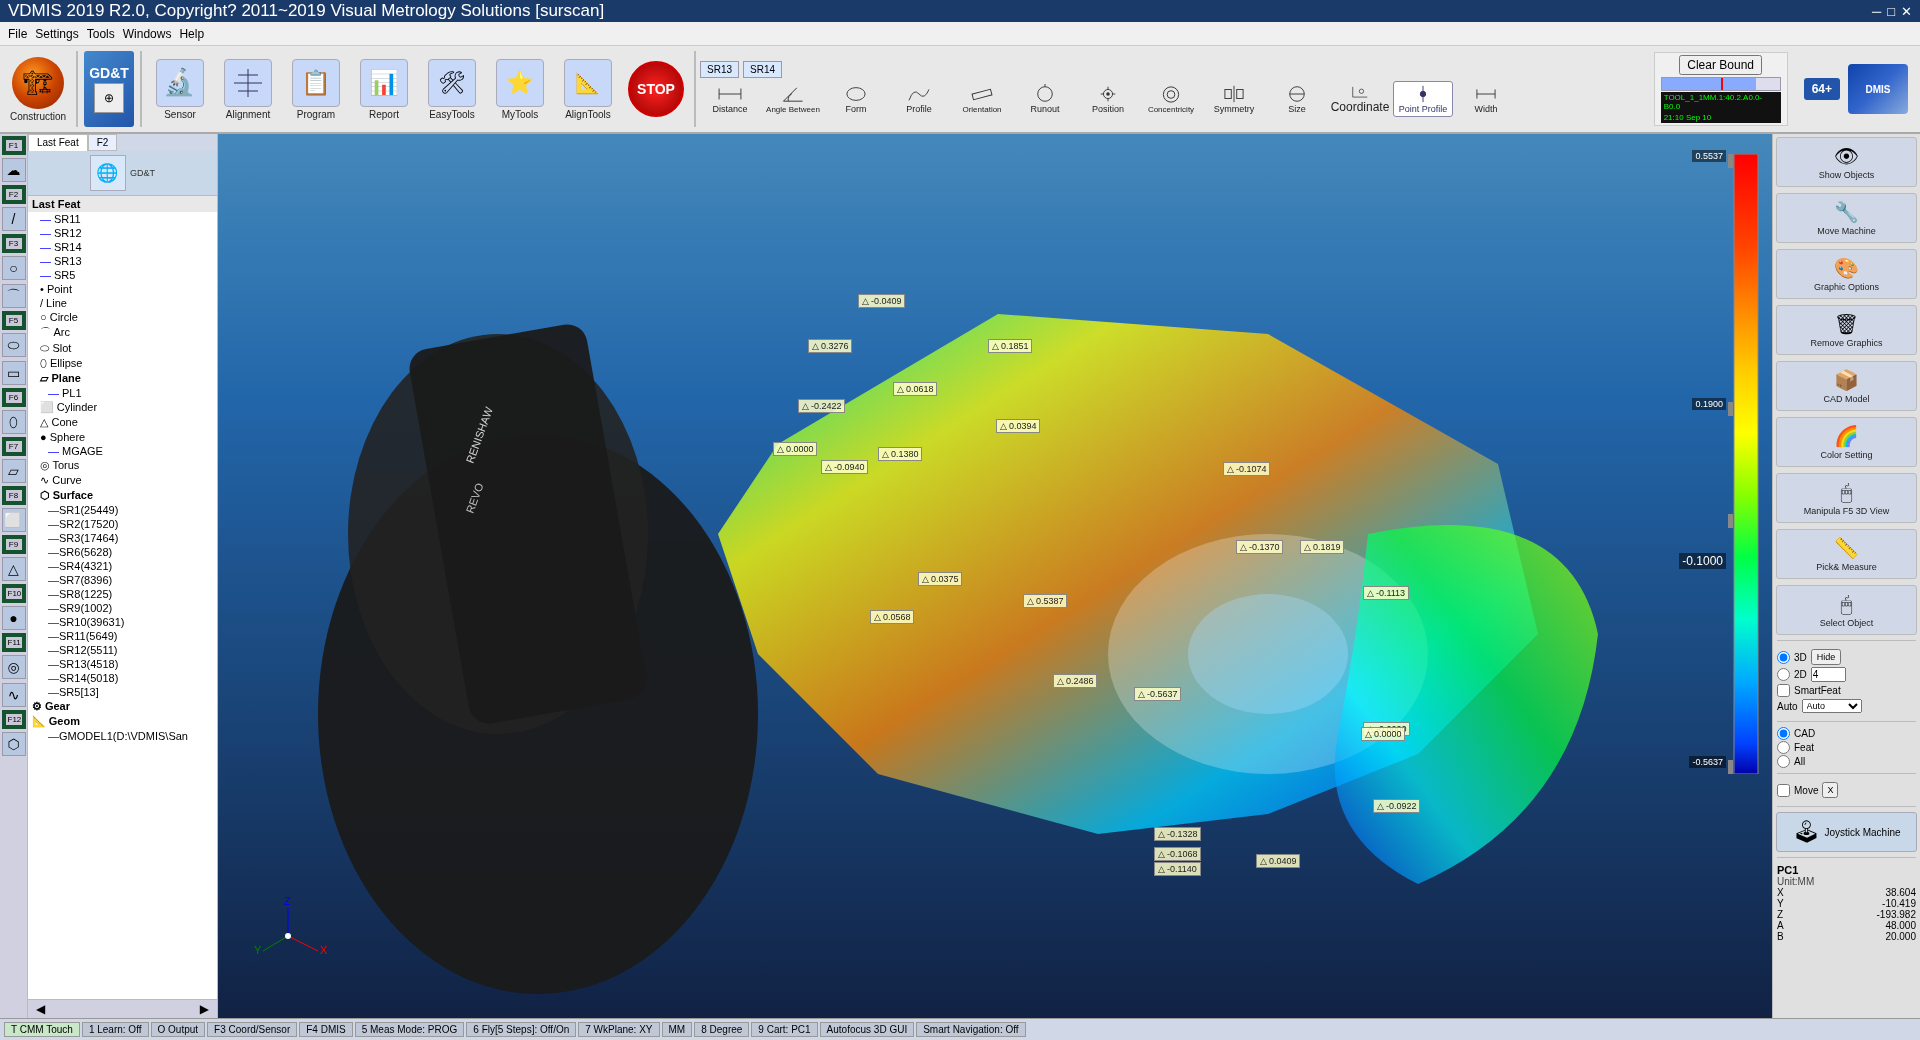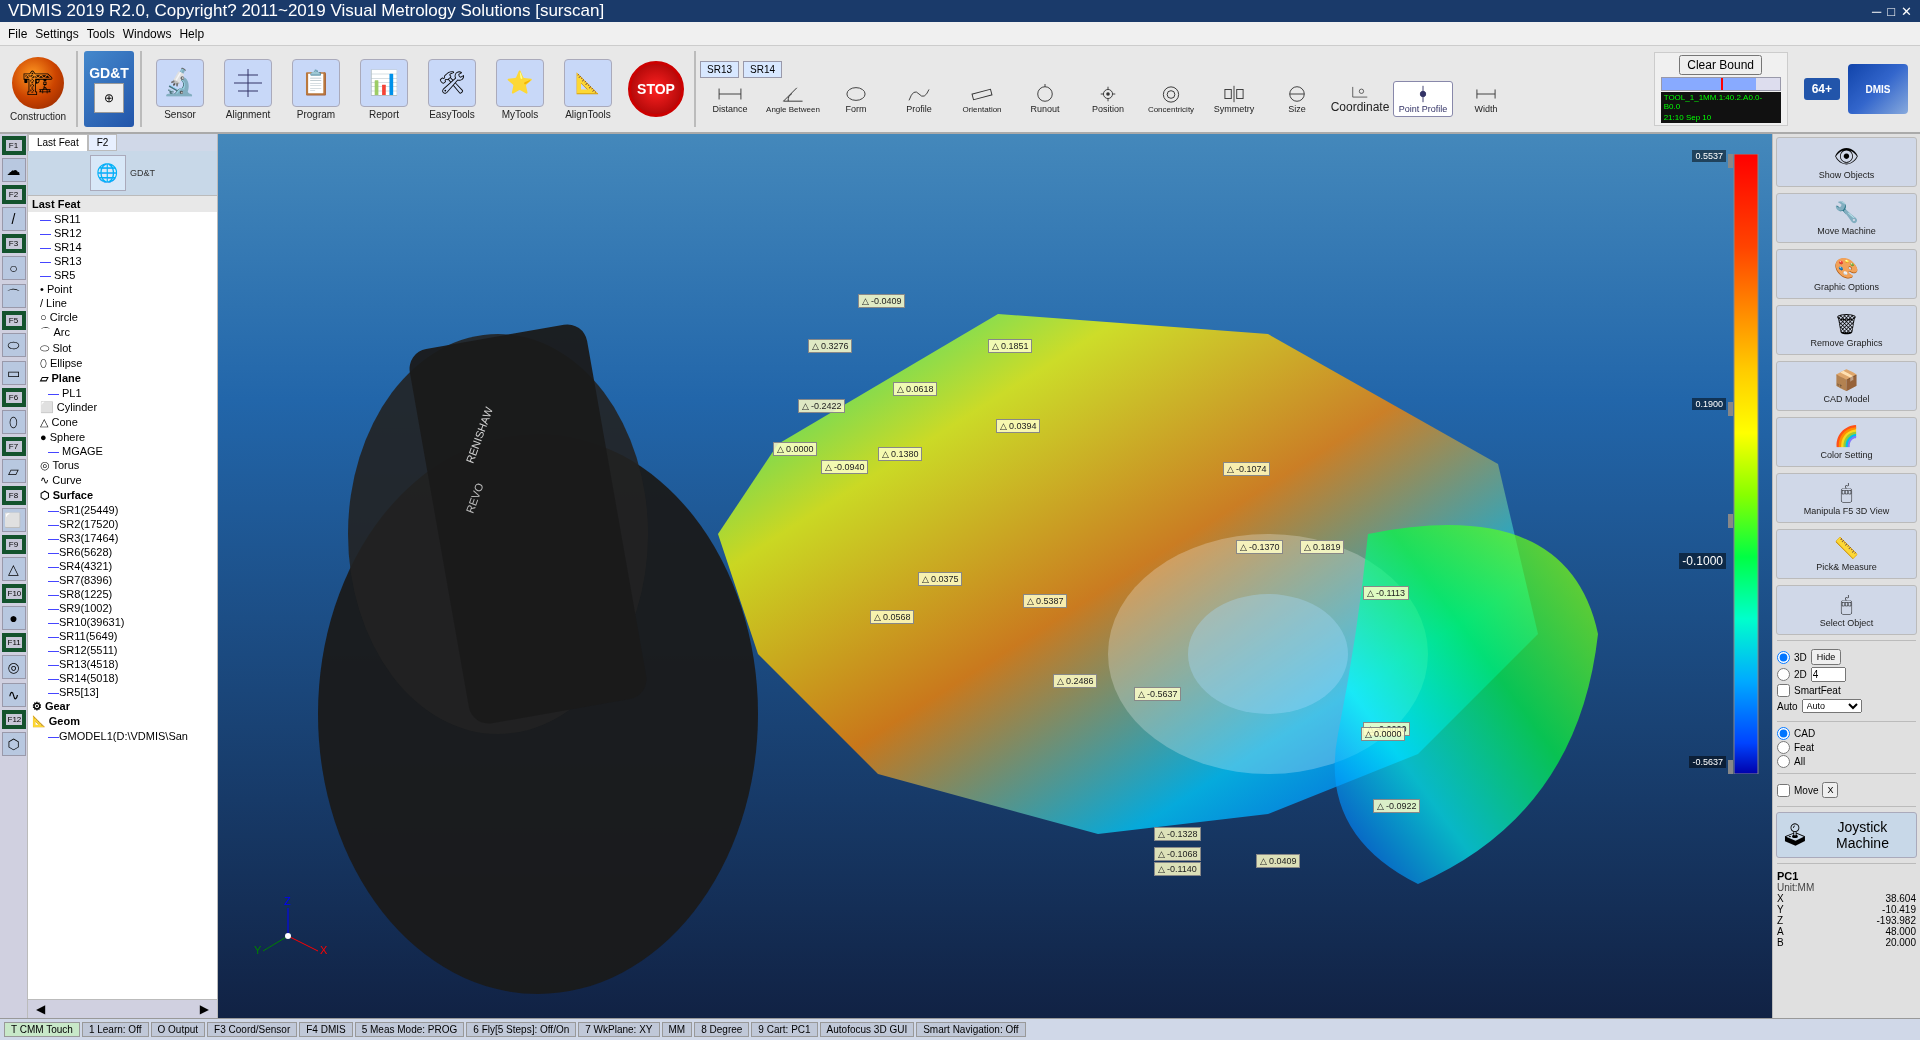--- a/index.html
+++ b/index.html
@@ -86,21 +86,21 @@
 
     .rp-divider { height: 1px; background: #bbb; margin: 2px 4px; }
 
     .rp-coord { padding: 4px; font-size: 10px; }
     .rp-coord-row { display: flex; justify-content: space-between; font-size: 10px; }
 
     .rp-machine-btn {
       display: flex; align-items: center; justify-content: center; gap: 4px;
       background: #c8d8e8; border: 1px solid #aab; margin: 3px; padding: 6px 4px; cursor: pointer; border-radius: 3px;
     }
-    .rp-machine-btn .rp-label { font-size: 14px; text-align: center; }
+    .rp-machine-btn .rp-label { font-size: 10px; text-align: center; }
 
     
     #status-bar {
       width: 100%; height: 22px; background: #d0d8e8; border-top: 1px solid #999; display: flex; align-items: center; gap: 2px; padding: 0 4px;
     }
     .sb-item { padding: 1px 6px; background: #c0c8d8; border: 1px solid #999; font-size: 10px; cursor: pointer; white-space: nowrap; }
 
     
     #gradient-bar {
       position: absolute; right: 8px; top: 20px;

